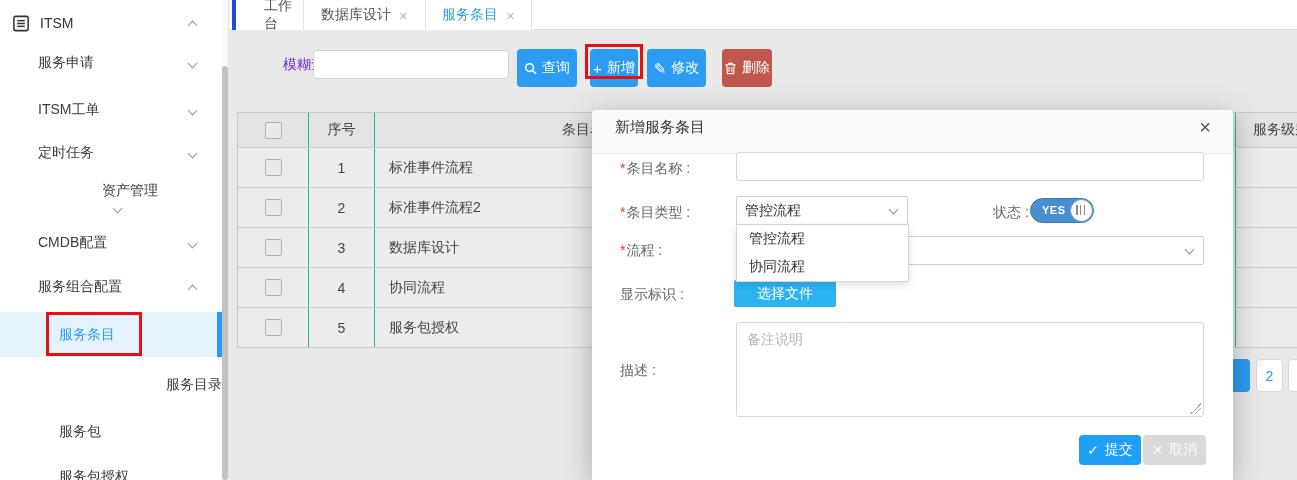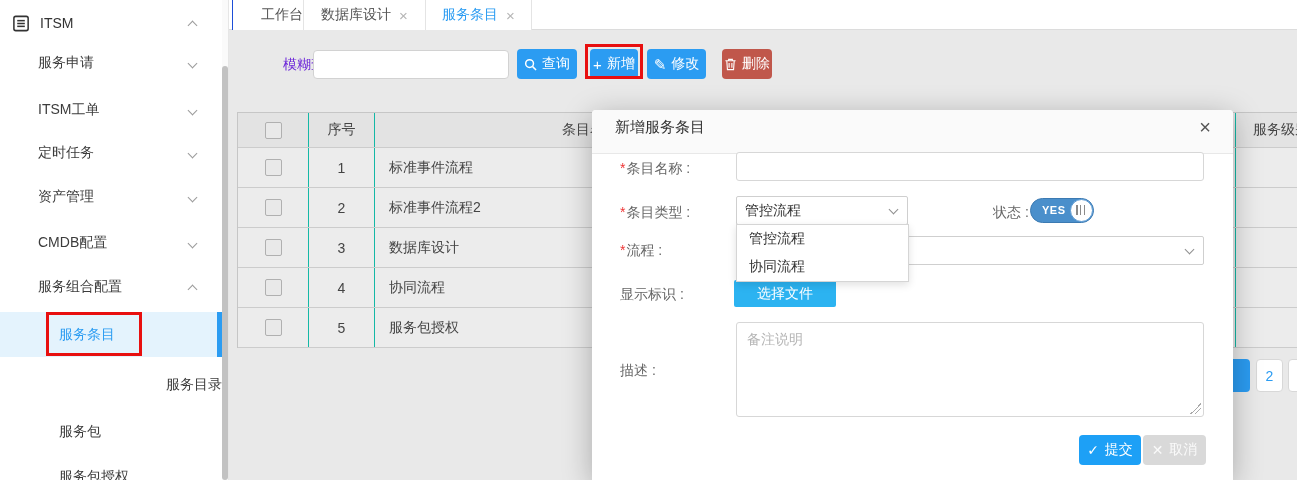--- a/index.html
+++ b/index.html
@@ -21,30 +21,30 @@
   .side-active-bar{position:absolute;left:217px;top:312px;width:5px;height:45px;background:#2b9cf2;}
   .side-active-item{color:#2b9cf2;}
   .side-scroll-track{position:absolute;left:222px;top:0;width:6px;height:480px;background:#fafafa;}
   .side-scroll-thumb{position:absolute;left:222px;top:66px;width:6px;height:414px;background:#c2c2c2;border-radius:3px;}
 
   .annotation{position:absolute;border:3px solid #e80f0f;z-index:30;pointer-events:none;}
 
   
   .tabbar{position:absolute;left:229px;top:0;width:1068px;height:30px;background:#fff;border-bottom:1px solid #dcdcdc;display:flex;padding-left:3px;}
   .tab{height:30px;display:flex;align-items:center;justify-content:center;gap:8px;border-right:1px solid #e4e4e4;color:#555;cursor:pointer;background:#fff;}
-  .tab.first{border-left:1px solid #1d4ed8;padding-left:28px;}
+  .tab.first{border-left:4px solid #1d4ed8;padding-left:28px;}
   .tab.active{color:#2b9cf2;}
   .tab .x{color:#b5b5b5;font-size:15px;line-height:1;}
 
   
   .content{position:absolute;left:229px;top:30px;width:1068px;height:450px;background:#e9e9e9;}
 
   .toolbar-label{position:absolute;left:256px;top:56px;color:#6d28d9;margin-left:27px;}
   .toolbar-input{position:absolute;left:313px;top:50px;width:196px;height:29px;border:1px solid #d2d2d2;border-radius:4px;background:#fff;padding:0 8px;font-size:13px;outline:none;}
-  .btn{position:absolute;top:49px;height:30px;border:none;border-radius:4px;color:#fff;font-size:14px;display:flex;align-items:center;justify-content:center;gap:5px;cursor:pointer;padding:0;}
+  .btn{position:absolute;top:49px;height:38px;border:none;border-radius:4px;color:#fff;font-size:14px;display:flex;align-items:center;justify-content:center;gap:5px;cursor:pointer;padding:0;}
   .btn-blue{background:#2b9cf2;}
   .btn-red{background:#c0574b;}
   .btn .glyph{font-size:15px;line-height:1;}
 
   
   .table{position:absolute;left:237px;top:112px;width:1060px;border:1px solid #c6c6c6;border-bottom:none;z-index:1;}
   .trow{display:flex;width:1160px;border-bottom:1px solid #cccccc;}
   .thead{height:35px;background:#e3e3e3;}
   .tbody-row{height:40px;background:#ececec;}
   .cell{display:flex;align-items:center;border-right:1px solid #14b8a6;height:100%;}
@@ -111,21 +111,21 @@
       <span class="cv down"></span>
     </div>
     <div class="side-item side-l1" style="top:95px;">
       <span class="lbl">ITSM工单</span>
       <span class="cv down"></span>
     </div>
     <div class="side-item side-l1" style="top:138px;">
       <span class="lbl">定时任务</span>
       <span class="cv down"></span>
     </div>
-    <div class="side-item side-l1" style="top:182px;">
+    <div class="side-item side-l1" style="top:182px;flex-direction:column;">
       <span class="lbl">资产管理</span>
       <span class="cv down"></span>
     </div>
     <div class="side-item side-l1" style="top:228px;">
       <span class="lbl">CMDB配置</span>
       <span class="cv down"></span>
     </div>
     <div class="side-item side-l1" style="top:272px;">
       <span class="lbl">服务组合配置</span>
       <span class="cv up"></span>

